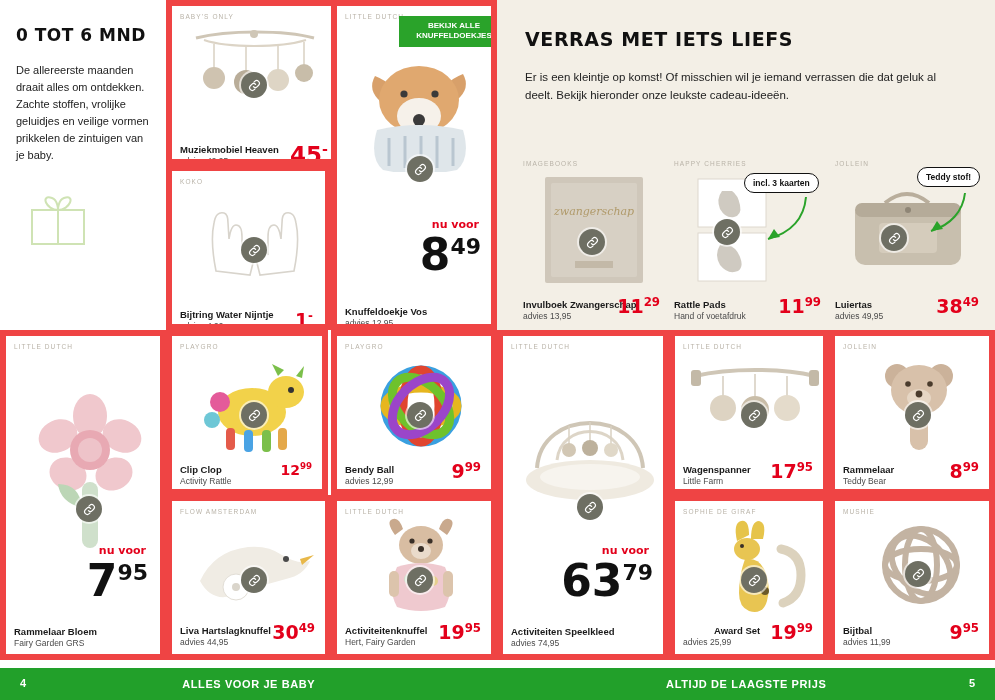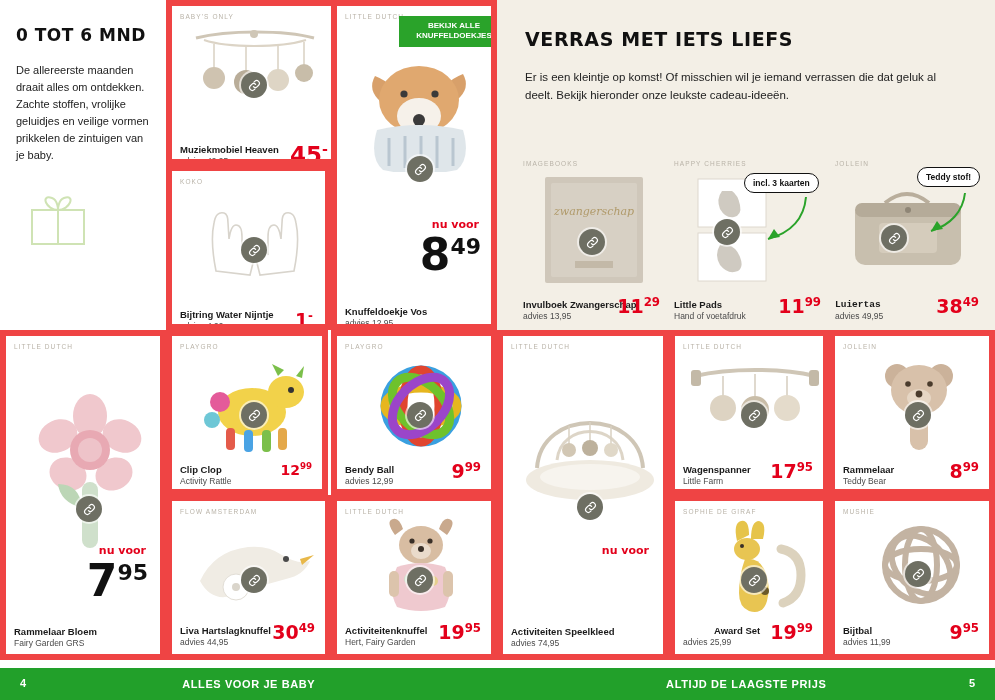--- a/index.html
+++ b/index.html
@@ -239,21 +239,21 @@
     <svg class="arrow" style="left:88px; top:42px;" width="52" height="48" viewBox="0 0 52 48">
       <path d="M46 2 C 44 24, 30 38, 8 44" stroke="#2aa32a" stroke-width="2" fill="none"></path>
       <path d="M8 44 l12 -2 l-6 -8 z" fill="#2aa32a"></path>
     </svg>
     <div class="chain" style="left:42px; top:66px;">
       <svg viewBox="0 0 24 24" fill="none" stroke="currentColor" stroke-width="2.2" stroke-linecap="round">
         <path d="M10 14a5 5 0 0 0 7.07 0l2.5-2.5a5 5 0 0 0-7.07-7.07L11 5.9"></path>
         <path d="M14 10a5 5 0 0 0-7.07 0l-2.5 2.5a5 5 0 0 0 7.07 7.07L13 18.1"></path>
       </svg>
     </div>
-    <div class="pname" style="left:2px; top:146px;">Little Pads</div>
+    <div class="pname" style="left:2px; top:146px;">Rattle Pads</div>
     <div class="psub" style="left:2px; top:158px;">Hand of voetafdruk</div>
     <div class="price" style="right:6px; top:144px; font-size:19px;">
       <span>11</span><span class="sup">99</span>
     </div>
   </div>
 
   <div class="cell plain" style="left:833px; top:153px; width:150px; height:177px; background:transparent; border:none;">
     <div class="brand" style="left:2px;">JOLLEIN</div>
     <svg class="art" style="left:12px; top:30px;" width="128" height="96" viewBox="0 0 128 96">
       <path d="M40 20 q22 -18 44 0" stroke="#b9ae9c" stroke-width="4" fill="none"></path>
@@ -266,21 +266,21 @@
     <svg class="arrow" style="left:92px; top:38px;" width="46" height="44" viewBox="0 0 46 44">
       <path d="M40 2 C 38 20, 26 34, 6 40" stroke="#2aa32a" stroke-width="2" fill="none"></path>
       <path d="M6 40 l12 -2 l-6 -8 z" fill="#2aa32a"></path>
     </svg>
     <div class="chain" style="left:48px; top:72px;">
       <svg viewBox="0 0 24 24" fill="none" stroke="currentColor" stroke-width="2.2" stroke-linecap="round">
         <path d="M10 14a5 5 0 0 0 7.07 0l2.5-2.5a5 5 0 0 0-7.07-7.07L11 5.9"></path>
         <path d="M14 10a5 5 0 0 0-7.07 0l-2.5 2.5a5 5 0 0 0 7.07 7.07L13 18.1"></path>
       </svg>
     </div>
-    <div class="pname" style="left:2px; top:146px;font-family:Liberation Mono, monospace;">Luiertas</div>
+    <div class="pname" style="left:2px; top:146px;">Luiertas</div>
     <div class="psub" style="left:2px; top:158px;">advies 49,95</div>
     <div class="price" style="right:4px; top:144px; font-size:19px;">
       <span>38</span><span class="sup">49</span>
     </div>
   </div>
 
   <div class="cell" style="left:0; top:330px; width:166px; height:330px;">
     <div class="brand">LITTLE DUTCH</div>
     <svg class="art" style="left:20px; top:54px;" width="128" height="170" viewBox="0 0 128 170">
       <g fill="#f0c8cd">
@@ -375,20 +375,23 @@
       <ellipse cx="73" cy="116" rx="64" ry="20" fill="#efeae0"></ellipse>
       <ellipse cx="73" cy="113" rx="50" ry="13" fill="#f7f4ee"></ellipse>
     </svg>
     <div class="chain" style="left:74px; top:158px;">
       <svg viewBox="0 0 24 24" fill="none" stroke="currentColor" stroke-width="2.2" stroke-linecap="round">
         <path d="M10 14a5 5 0 0 0 7.07 0l2.5-2.5a5 5 0 0 0-7.07-7.07L11 5.9"></path>
         <path d="M14 10a5 5 0 0 0-7.07 0l-2.5 2.5a5 5 0 0 0 7.07 7.07L13 18.1"></path>
       </svg>
     </div>
     <div class="nuvoor" style="right:14px; top:208px;">nu voor</div>
+    <div class="bigprice" style="right:10px; top:224px; font-size:44px;">
+      <span>63</span><span class="sup">79</span>
+    </div>
     <div class="pname" style="top:290px;">Activiteiten Speelkleed</div>
     <div class="psub" style="top:302px;">advies 74,95</div>
   </div>
 
   <div class="cell" style="left:669px; top:330px; width:160px; height:165px;">
     <div class="brand">LITTLE DUTCH</div>
     <svg class="art" style="left:14px; top:26px;" width="132" height="88" viewBox="0 0 132 88">
       <path d="M6 14 C 40 6, 92 6, 126 14" stroke="#cfc6b6" stroke-width="4" fill="none"></path>
       <rect x="2" y="8" width="10" height="16" rx="3" fill="#c3b9a7"></rect>
       <rect x="120" y="8" width="10" height="16" rx="3" fill="#c3b9a7"></rect>

